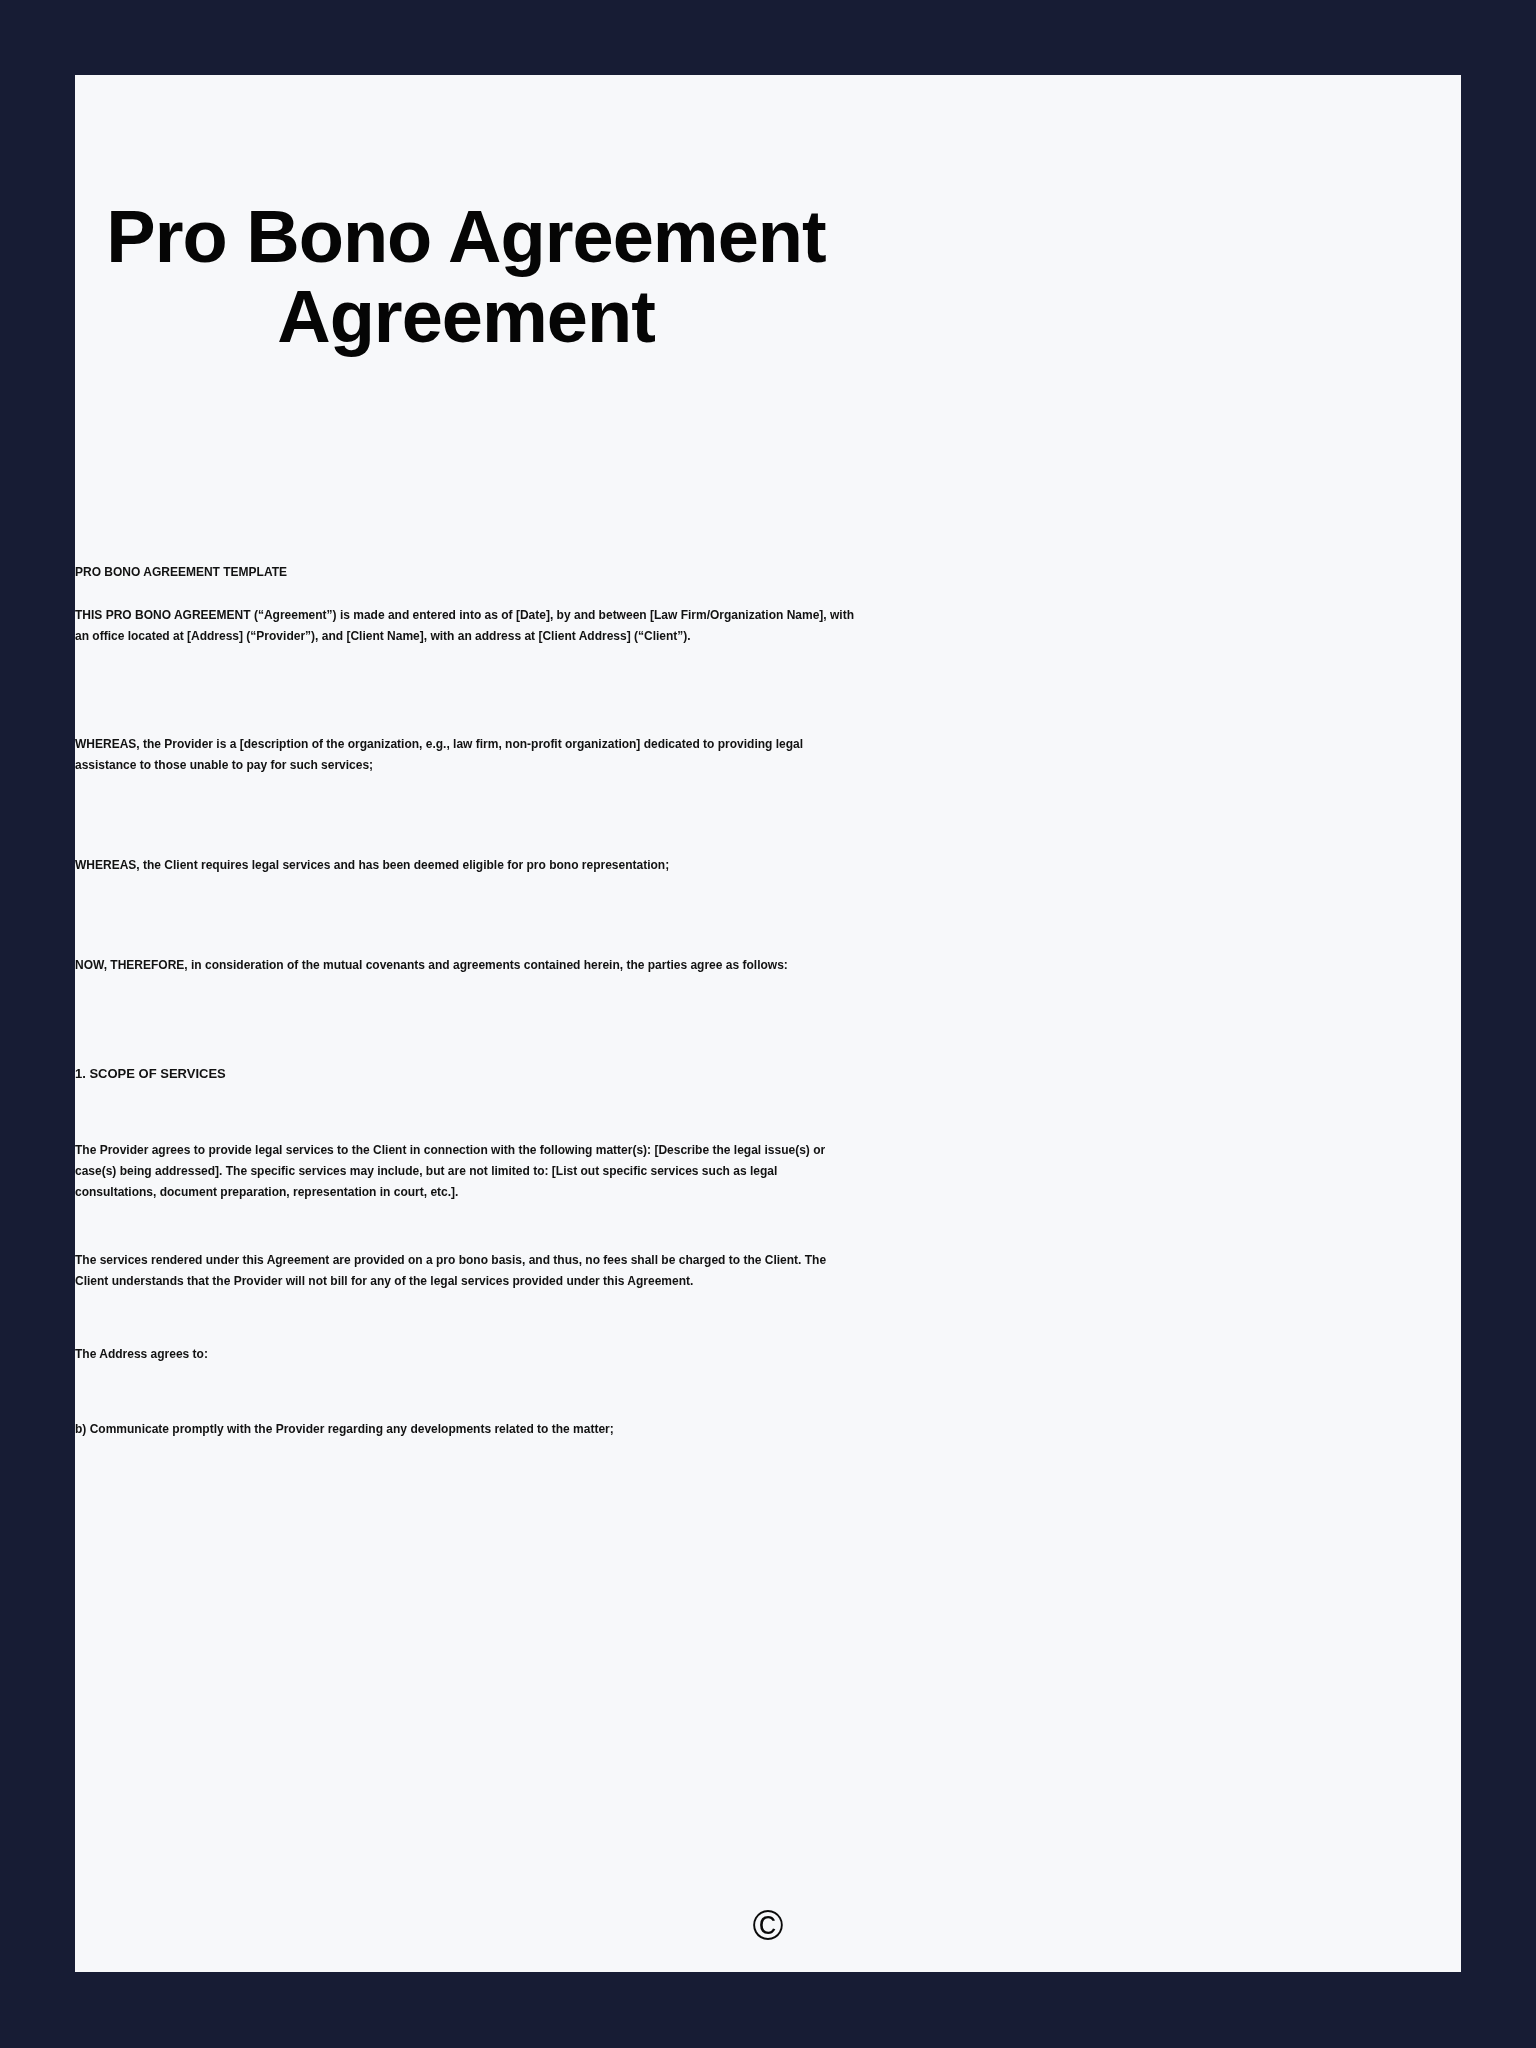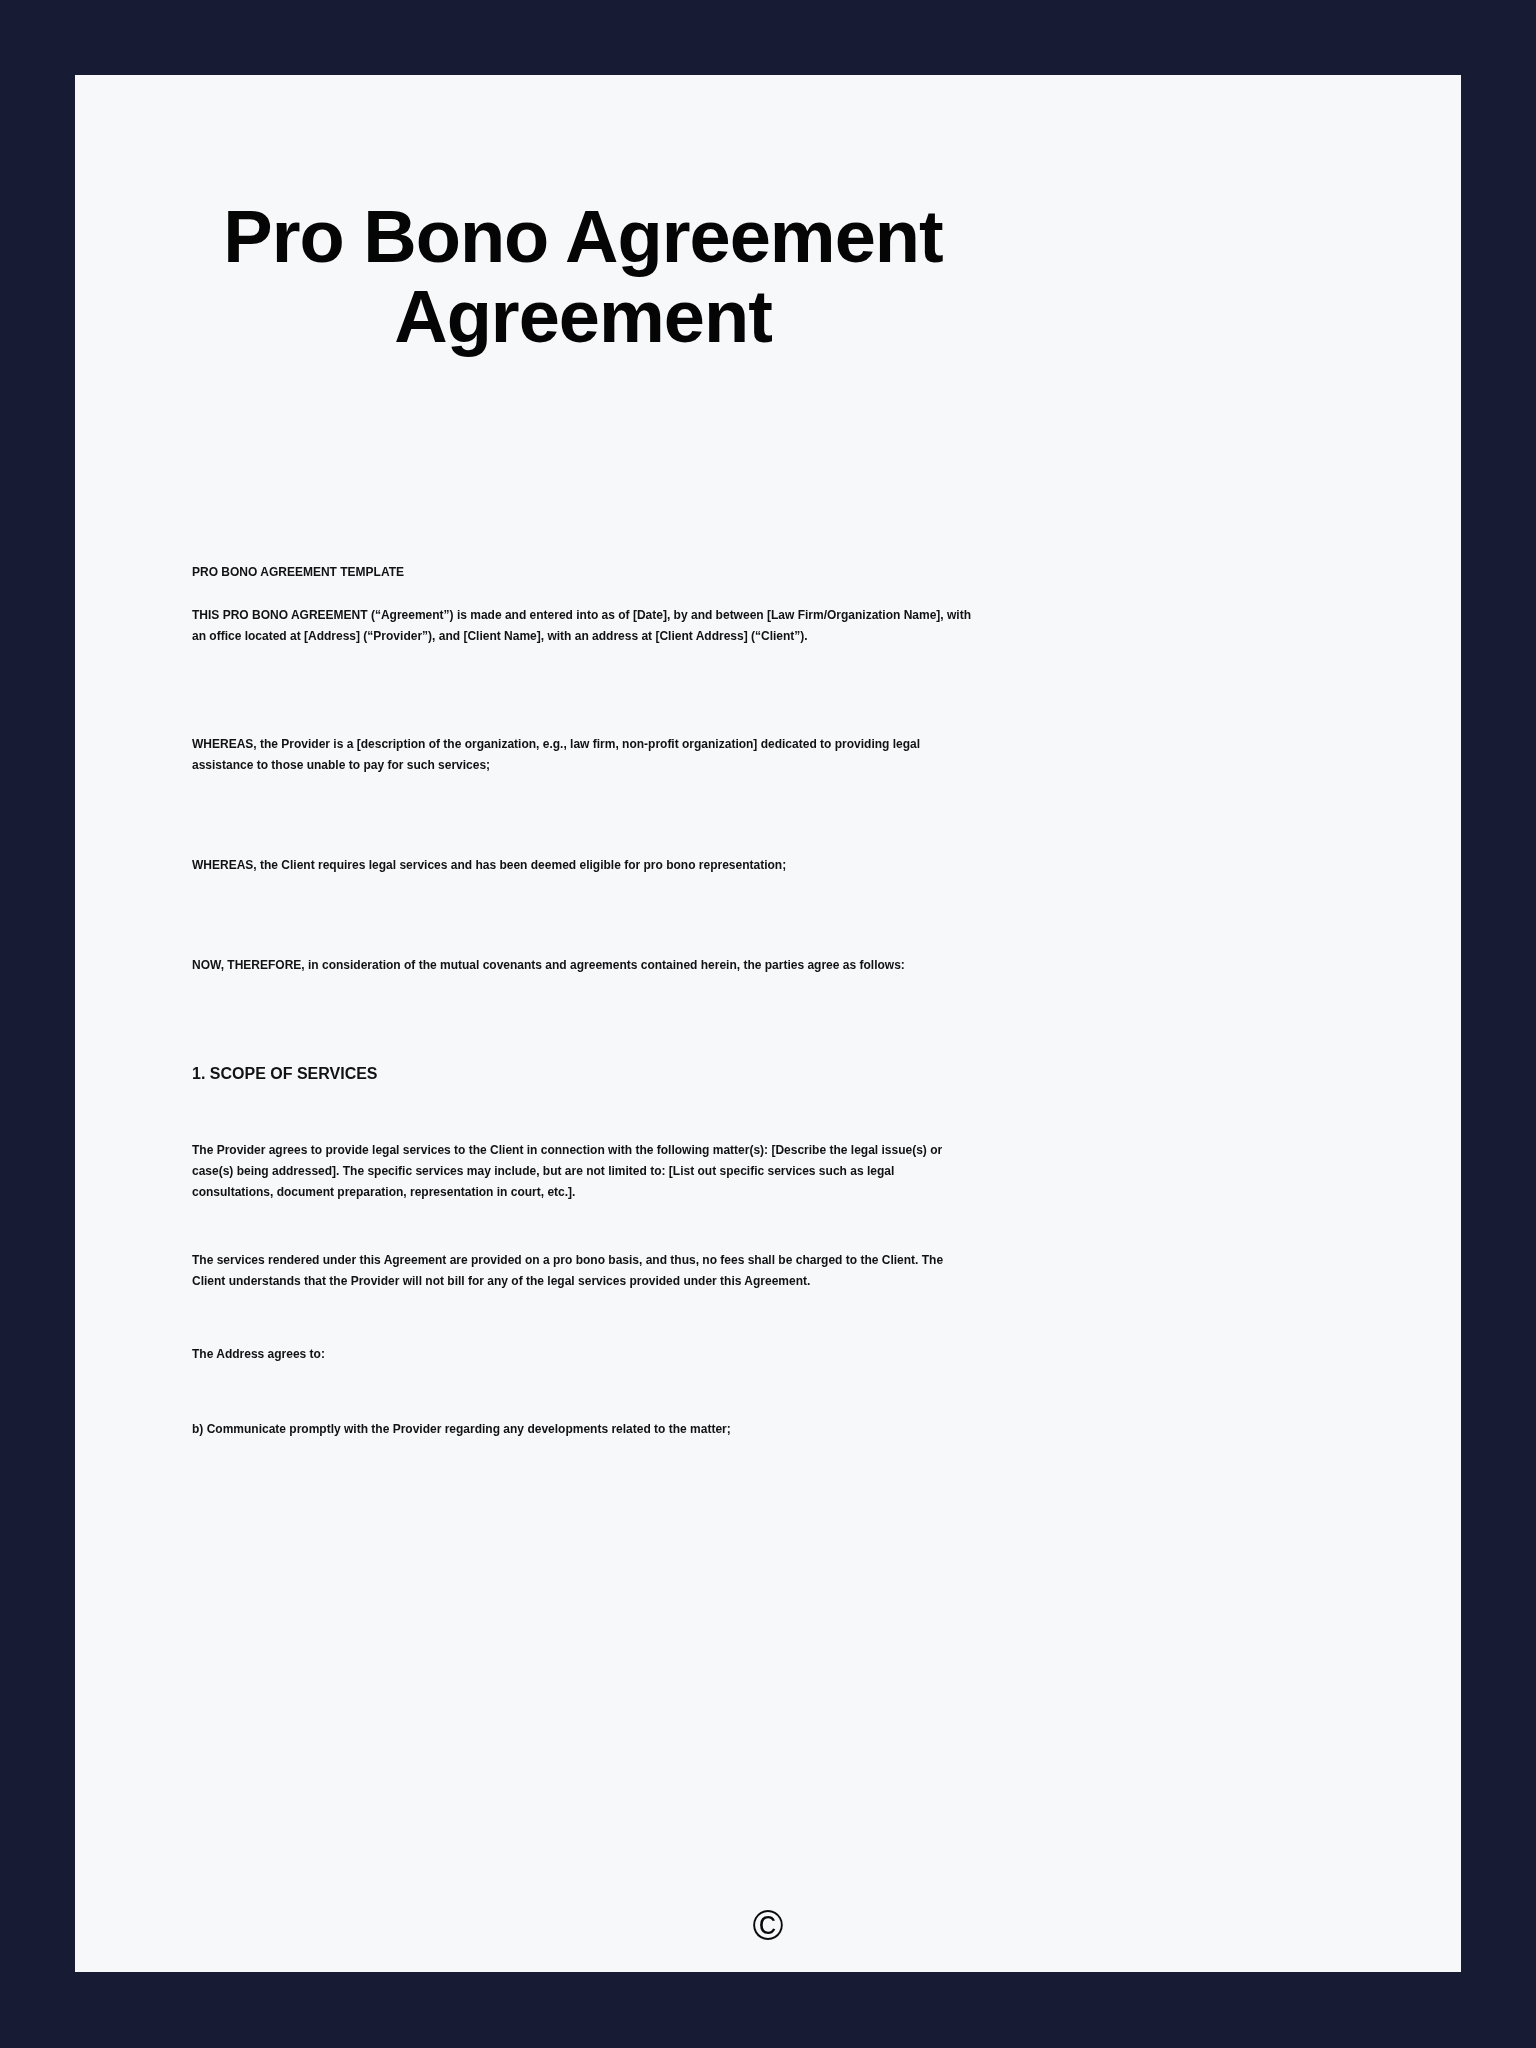--- a/index.html
+++ b/index.html
@@ -18,21 +18,20 @@
   .page {
     position: absolute;
     left: 75px;
     top: 75px;
     width: 1386px;
     height: 1897px;
     background: #f7f8fa;
   }
   .content {
     position: relative;
-    margin-left: 117px;
     width: 782px;
     color: #121212;
   }
   .doc-title {
     margin-top: 122px;
     text-align: center;
     font-size: 74px;
     line-height: 80px;
     font-weight: 700;
     color: #050505;
@@ -51,21 +50,21 @@
   }
   .m22 { margin-top: 22px; }
   .m47 { margin-top: 47px; }
   .m52 { margin-top: 52px; }
   .m54 { margin-top: 54px; }
   .m56 { margin-top: 56px; }
   .m79 { margin-top: 79px; }
   .m87 { margin-top: 87px; }
   .m94 { margin-top: 94px; }
   .sec-heading {
-    font-size: 16px;
+    font-size: 13px;
     line-height: 21px;
     font-weight: 700;
   }
   .copyright {
     position: absolute;
     left: 0;
     right: 0;
     top: 1830px;
     text-align: center;
     font-size: 42px;

